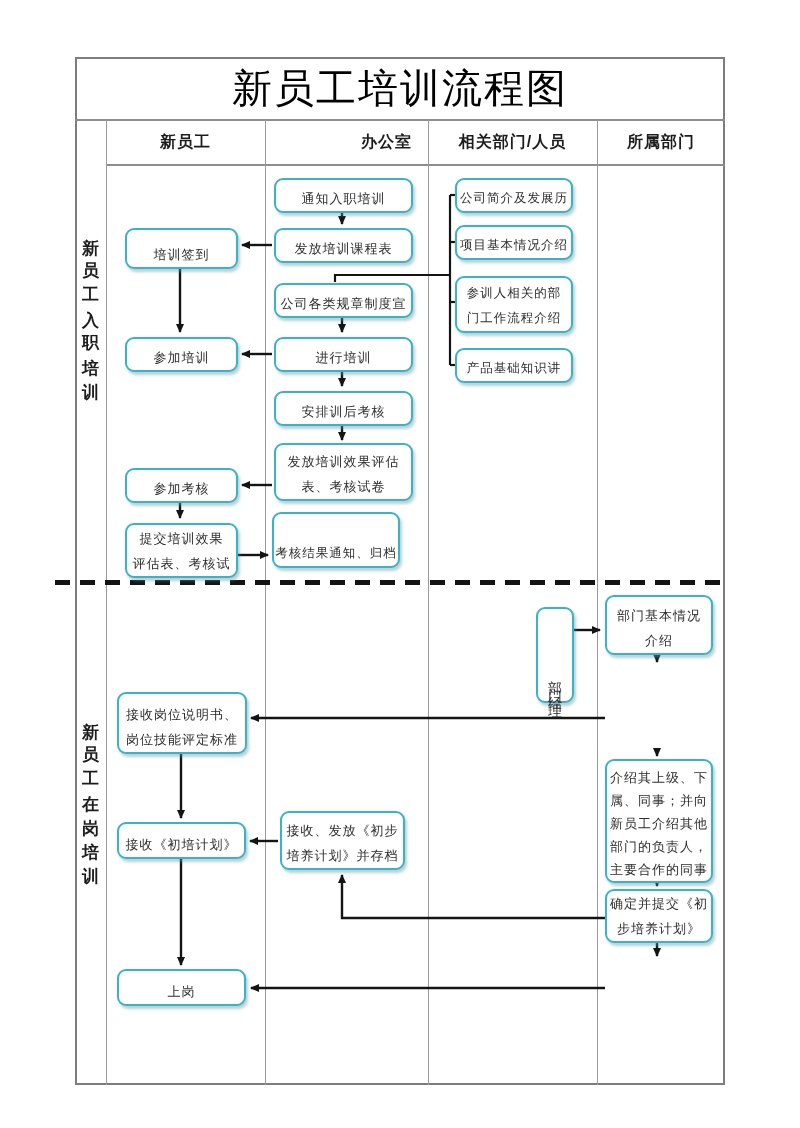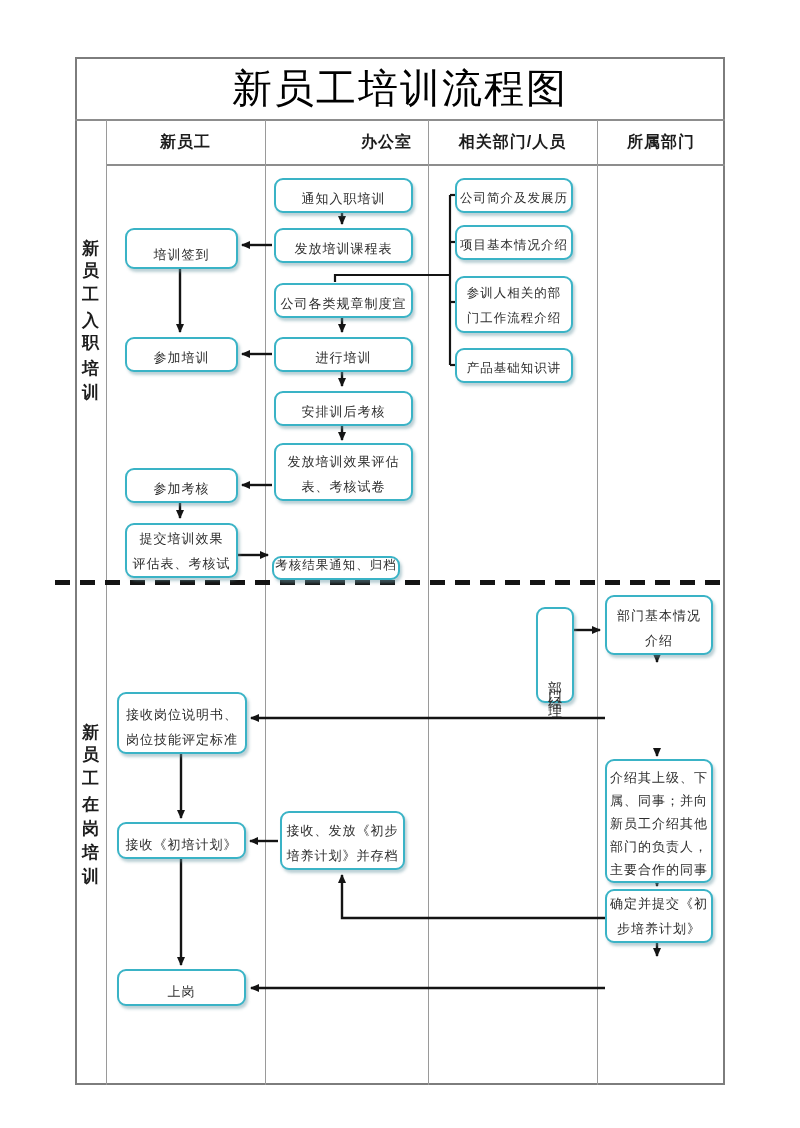--- a/index.html
+++ b/index.html
@@ -138,21 +138,21 @@
   <div class="node" style="left:274px;top:337px;width:139px;height:35px;">
       <span class="ln">进行培训</span>
     </div>
   <div class="node" style="left:274px;top:391px;width:139px;height:35px;">
       <span class="ln">安排训后考核</span>
     </div>
   <div class="node" style="left:274px;top:443px;width:139px;height:58px;">
       <span class="ln">发放培训效果评估</span>
       <span class="ln">表、考核试卷</span>
     </div>
-  <div class="node small" style="left:272px;top:556px;width:128px;height:24px;">
+  <div class="node small" style="left:272px;top:512px;width:128px;height:56px;">
       <span class="ln">考核结果通知、归档</span>
     </div>
   <div class="node" style="left:280px;top:811px;width:125px;height:59px;">
       <span class="ln">接收、发放《初步</span>
       <span class="ln">培养计划》并存档</span>
     </div>
 
   <div class="node small" style="left:455px;top:178px;width:118px;height:35px;">
       <span class="ln">公司简介及发展历</span>
     </div>

